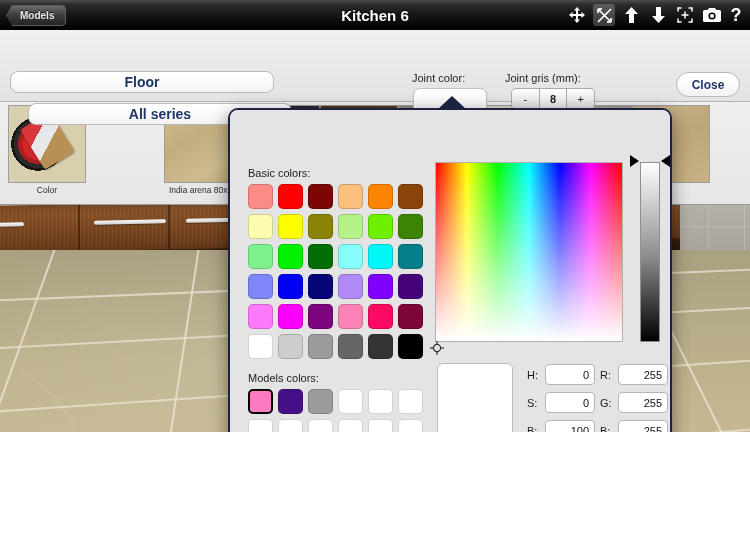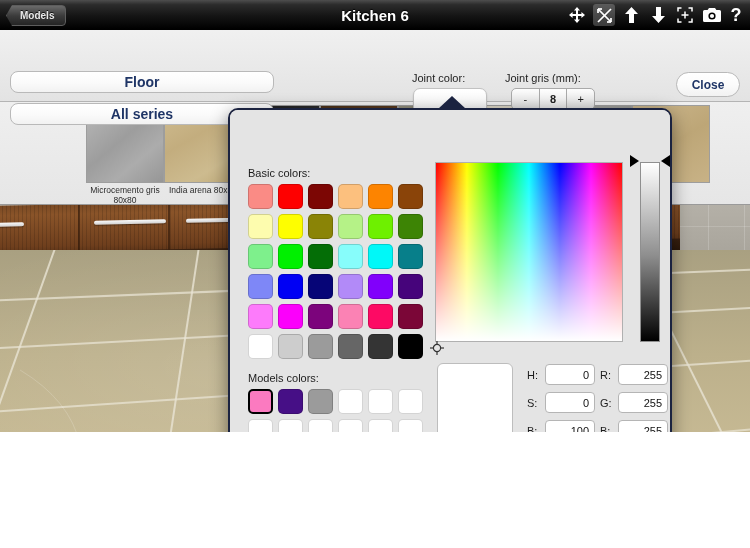--- a/index.html
+++ b/index.html
@@ -107,21 +107,21 @@
   .pill {
     position: absolute;
     display: flex; align-items: center; justify-content: center;
     background: linear-gradient(180deg, #ffffff 0%, #fbfbfb 50%, #f2f2f2 100%);
     border: 1px solid #b9b9b9;
     border-radius: 8px;
     color: #1f3566; font-size: 14px; font-weight: bold;
     box-shadow: 0 1px 0 rgba(255,255,255,.9) inset;
   }
   #btn-floor  { left: 10px; top: 41px; width: 264px; height: 22px; }
-  #btn-series { left: 10px; top: 73px; width: 264px; height: 22px; }
+  #btn-series { left: 28px; top: 73px; width: 264px; height: 22px; }
   #btn-close  { left: 676px; top: 42px; width: 64px; height: 25px;
                 border-radius: 13px; font-size: 12px; }
 
   .lbl {
     position: absolute; color: #222; font-size: 11px;
   }
   #lbl-jointcolor { left: 412px; top: 42px; }
   #lbl-jointwidth { left: 505px; top: 42px; }
 
   .joint-swatch {
@@ -424,23 +424,23 @@
     <div class="stepper">
       <div>-</div>
       <div class="val">8</div>
       <div>+</div>
     </div>
 
     <div class="pill" id="btn-close">Close</div>
   </div>
 
   <div class="thumbrow" id="thumbrow">
-      <div class="thumb" style="left: 86px;">
-        <div class="sw m-grey"></div>
-        <div class="cap">Microcemento gris 80x80</div>
+      <div class="thumb" style="left: 8px;">
+        <div class="sw m-color"></div>
+        <div class="cap">Color</div>
       </div>
       <div class="thumb" style="left: 164px;">
         <div class="sw m-india"></div>
         <div class="cap">India arena 80x80</div>
       </div>
       <div class="thumb" style="left: 242px;">
         <div class="sw m-dark1"></div>
         <div class="cap"></div>
       </div>
       <div class="thumb" style="left: 320px;">

